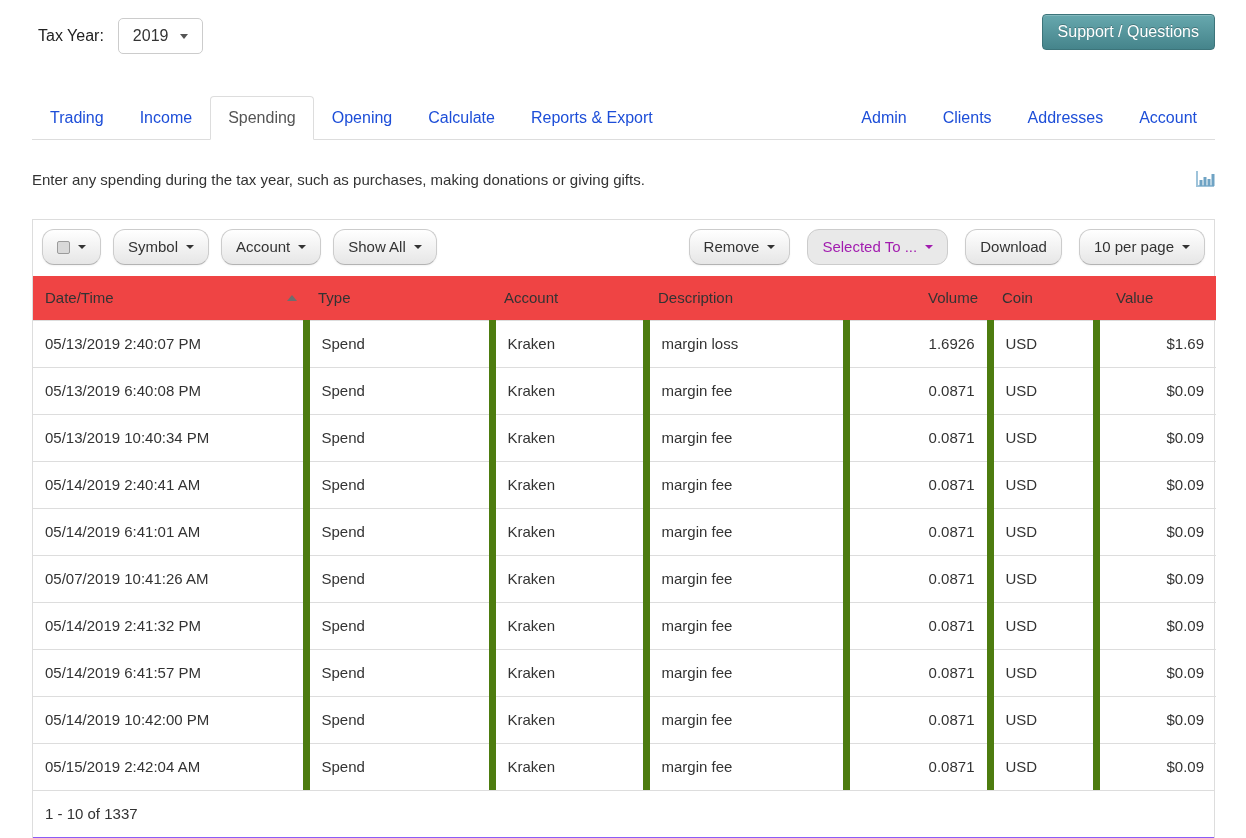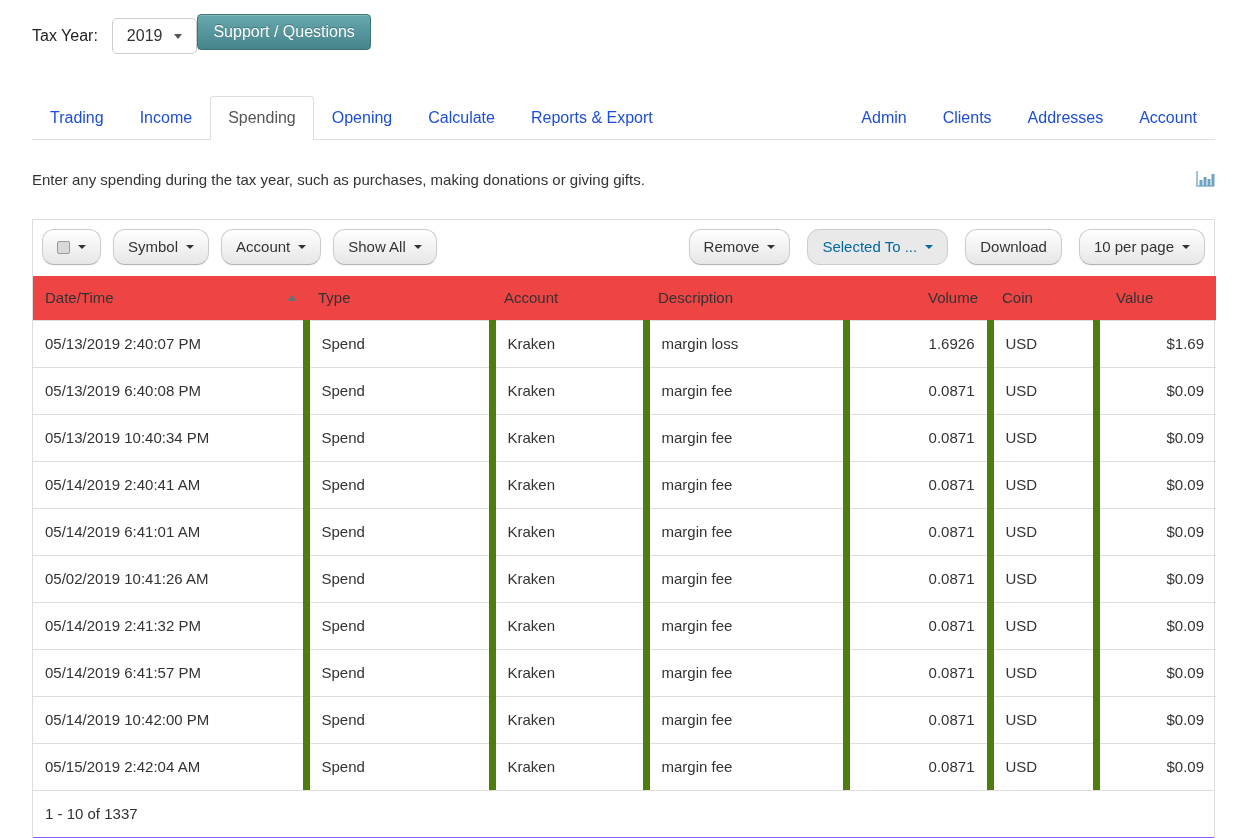--- a/index.html
+++ b/index.html
@@ -6,22 +6,22 @@
   html, body { width: 1246px; height: 838px; overflow: hidden; }
   body {
     font-family: "Liberation Sans", "DejaVu Sans", sans-serif;
     background: #ffffff;
     color: #333;
   }
   .page { padding: 0 31px 0 32px; }
 
   
   .topbar {
-    display: flex; justify-content: flex-start; align-items: center;
-    padding-top: 14px; height: 50px;
+    display: flex; justify-content: space-between; align-items: center;
+    padding-top: 14px; height: 50px; margin-left: 6px;
   }
   .tax-year { display: flex; align-items: center; gap: 14px; margin-top: 8px; }
   .tax-year-label { font-size: 16px; color: #222; }
   .year-select {
     display: inline-flex; align-items: center; gap: 12px;
     border: 1px solid #ccc; border-radius: 5px; background: #fff;
     padding: 8px 14px; font-size: 16px; color: #333; cursor: pointer;
   }
   .select-arrow {
     width: 0; height: 0; border-left: 4px solid transparent;
@@ -70,21 +70,21 @@
   .btn {
     display: inline-flex; align-items: center; gap: 8px;
     background: linear-gradient(#ffffff, #e6e6e6);
     border: 1px solid #ccc; border-bottom-color: #b3b3b3;
     border-radius: 12px; padding: 7px 14px;
     font-size: 15px; color: #333; line-height: 20px; cursor: pointer;
     box-shadow: inset 0 1px 0 rgba(255,255,255,.2), 0 1px 2px rgba(0,0,0,.05);
     white-space: nowrap;
   }
   .btn.disabled {
-    color: #0369a1; background: #e9e9e9; border-color: #ccc;
+    color: #a21caf; background: #e9e9e9; border-color: #ccc;
     box-shadow: none; cursor: default;
   }
   .caret {
     width: 0; height: 0; display: inline-block;
     border-left: 4px solid transparent; border-right: 4px solid transparent;
     border-top: 4px solid currentColor;
   }
   .checkbox-glyph {
     width: 13px; height: 13px; display: inline-block;
     background: #d9d9d9; border: 1px solid #9b9b9b; border-radius: 2px;
@@ -268,21 +268,21 @@
         <td>05/14/2019 6:41:01 AM</td>
         <td>Spend</td>
         <td>Kraken</td>
         <td>margin fee</td>
         <td class="num">0.0871</td>
         <td>USD</td>
         <td class="num">$0.09</td>
       </tr>
 
       <tr>
-        <td>05/02/2019 10:41:26 AM</td>
+        <td>05/07/2019 10:41:26 AM</td>
         <td>Spend</td>
         <td>Kraken</td>
         <td>margin fee</td>
         <td class="num">0.0871</td>
         <td>USD</td>
         <td class="num">$0.09</td>
       </tr>
 
       <tr>
         <td>05/14/2019 2:41:32 PM</td>

